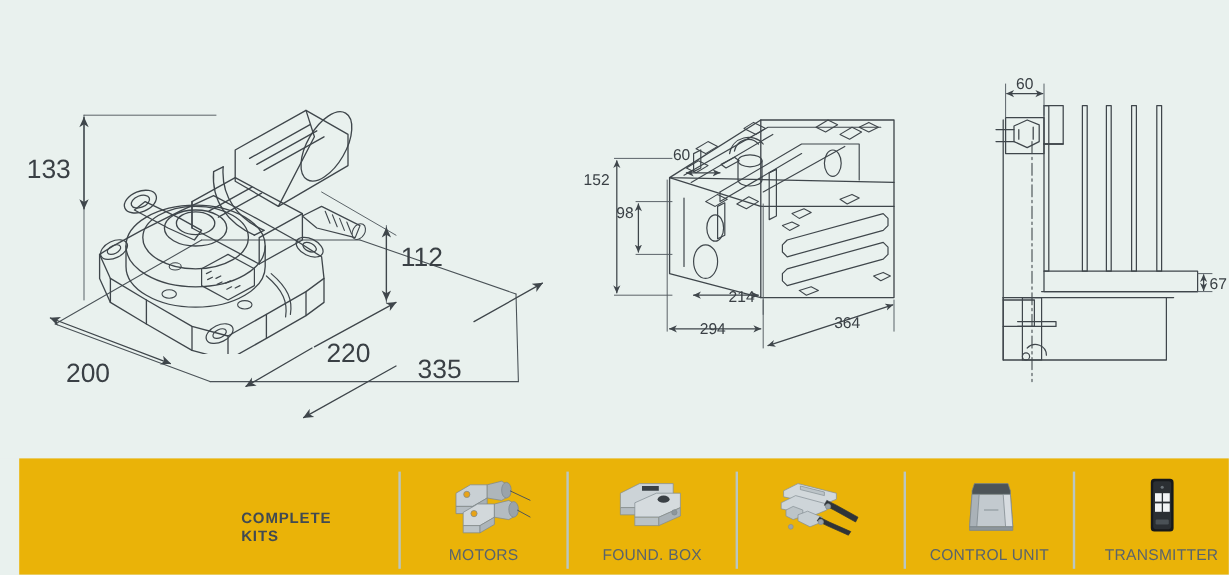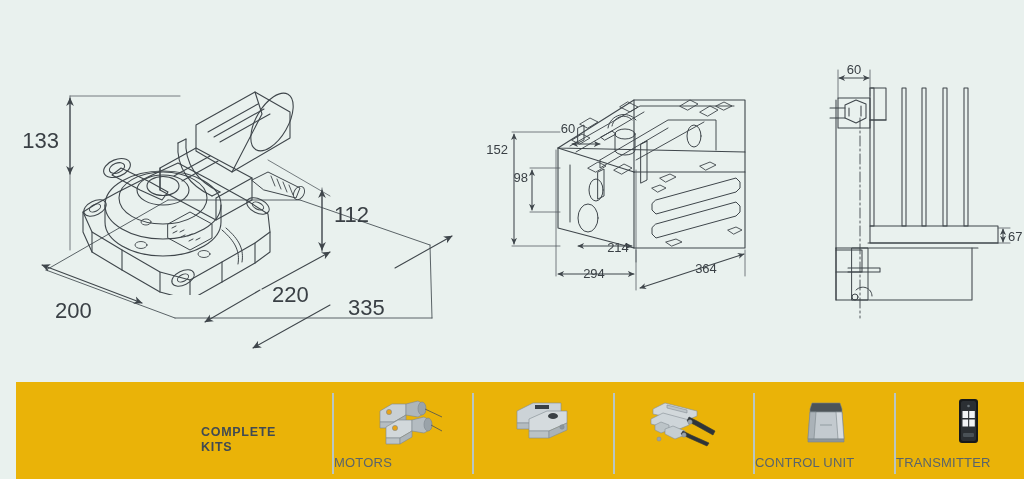--- a/index.html
+++ b/index.html
@@ -30,21 +30,21 @@
     color:#414a52;
     white-space:pre-line;
   }
   .kit-cell{position:absolute;top:11px;height:81px;}
   .kit-icon{
     position:absolute;left:50%;top:2px;transform:translateX(-50%);
     width:82px;height:52px;
   }
   .kit-label{
     position:absolute;left:0;top:62px;width:100%;
-    text-align:left;font-size:13px;color:#5a646b;letter-spacing:.2px;
+    text-align:center;font-size:13px;color:#5a646b;letter-spacing:.2px;
     white-space:nowrap;
   }
 </style>
 </head>
 <body>
 
 <div id="stage">
 
   <div id="drawings">
 
@@ -443,20 +443,21 @@
           <path d="M14,28 L14,34 L42,34 L42,28 Z" fill="#b4bcc1"></path>
           <path d="M42,28 L58,20 L58,26 L42,34 Z" fill="#a6aeb4"></path>
           <path d="M32,10 L46,10 L46,14 L32,14 Z" fill="#3a4045" stroke="none"></path>
           <path d="M26,24 L44,16 L64,16 L64,28 L46,36 L26,36 Z" fill="#d5dbde"></path>
           <path d="M26,36 L26,43 L46,43 L46,36 Z" fill="#bac2c6"></path>
           <path d="M46,36 L64,28 L64,35 L46,43 Z" fill="#aab2b8"></path>
           <ellipse cx="50" cy="21" rx="5" ry="3" fill="#3a4045" stroke="none"></ellipse>
           <circle cx="59" cy="32" r="2.2" fill="#8d969c"></circle>
         </g>
       </svg>
+      <div class="kit-label">FOUND. BOX</div>
     </div>
 
     <div class="kit-cell" style="left:599px;width:138px">
       <svg class="kit-icon" viewBox="0 0 82 52">
         <g stroke="#868f95" stroke-width="0.6">
           <path d="M10,14 L22,8 L54,16 L54,21 L42,26 L10,19 Z" fill="#d2d8db"></path>
           <path d="M24,10 L44,15 L44,18 L24,13 Z" fill="#bcc4c8"></path>
           <path d="M8,24 L20,18 L46,25 L46,30 L34,35 L8,29 Z" fill="#ced5d9"></path>
           <path d="M12,30 L18,27 L26,30 L26,35 L18,38 L12,35 Z" fill="#bcc4c8"></path>
           <path d="M22,34 L30,31 L42,36 L42,40 L32,44 L22,39 Z" fill="#c6ced2"></path>

